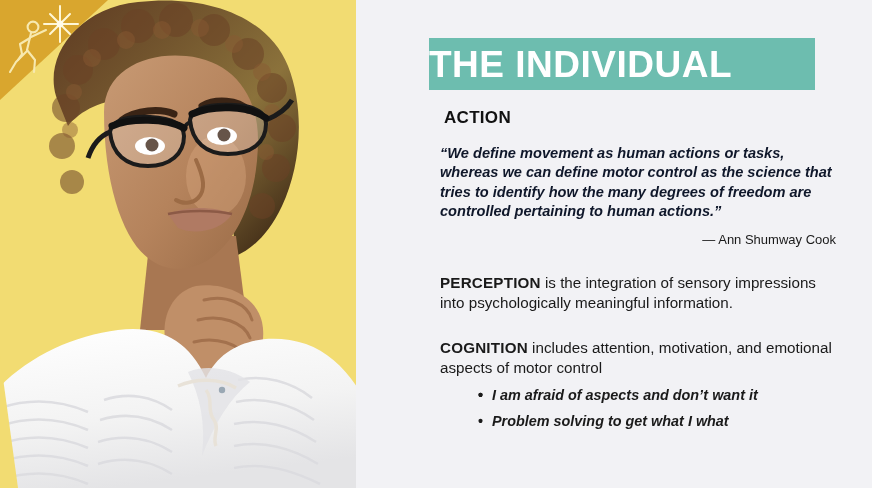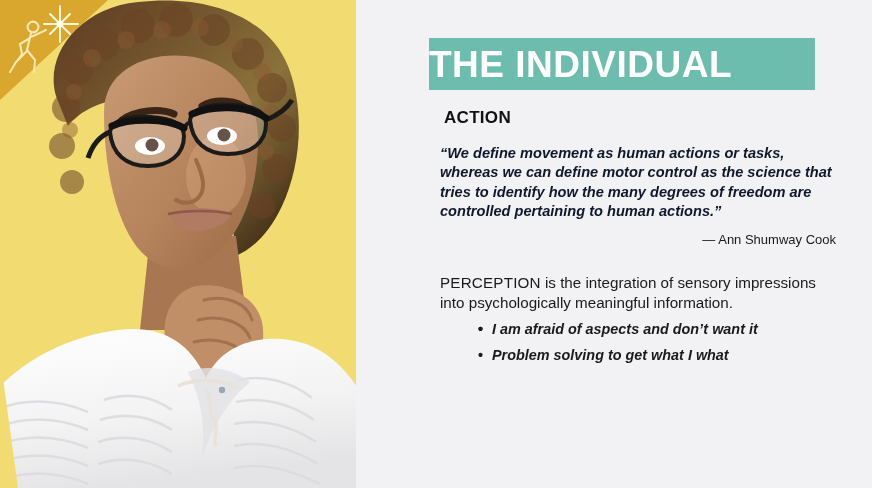--- a/index.html
+++ b/index.html
@@ -101,21 +101,21 @@
   }
 
   .para {
     margin: 26px 0 0 0;
     font-size: 15.2px;
     line-height: 1.31;
     color: #1a1a1a;
     width: 400px;
   }
   .para strong {
-    font-weight: normal;
+    font-weight: bold;
     letter-spacing: 0.2px;
   }
 
   .bullets {
     list-style: none;
     margin: 6px 0 0 0;
     padding: 0 0 0 38px;
   }
   .bullets li {
     position: relative;
@@ -317,20 +317,23 @@
       <p class="section-head">ACTION</p>
 
       <p class="quote">“We define movement as human actions or tasks, whereas we can define motor control as the science that tries to identify how the many degrees of freedom are controlled pertaining to human actions.”</p>
 
       <p class="attribution">— Ann Shumway Cook</p>
 
       <p class="para">
         <strong>PERCEPTION</strong><span> is the integration of sensory impressions into psychologically meaningful information.</span>
       </p>
 
+      <p class="para">
+        <strong>COGNITION</strong><span> includes attention, motivation, and emotional aspects of motor control</span>
+      </p>
 
       <ul class="bullets">
         <li>
           <span class="bullet-dot">•</span>
         </li>
         <li>
           <span class="bullet-dot">•</span>
           <span>I am afraid of aspects and don’t want it</span>
         </li>
         <li>

